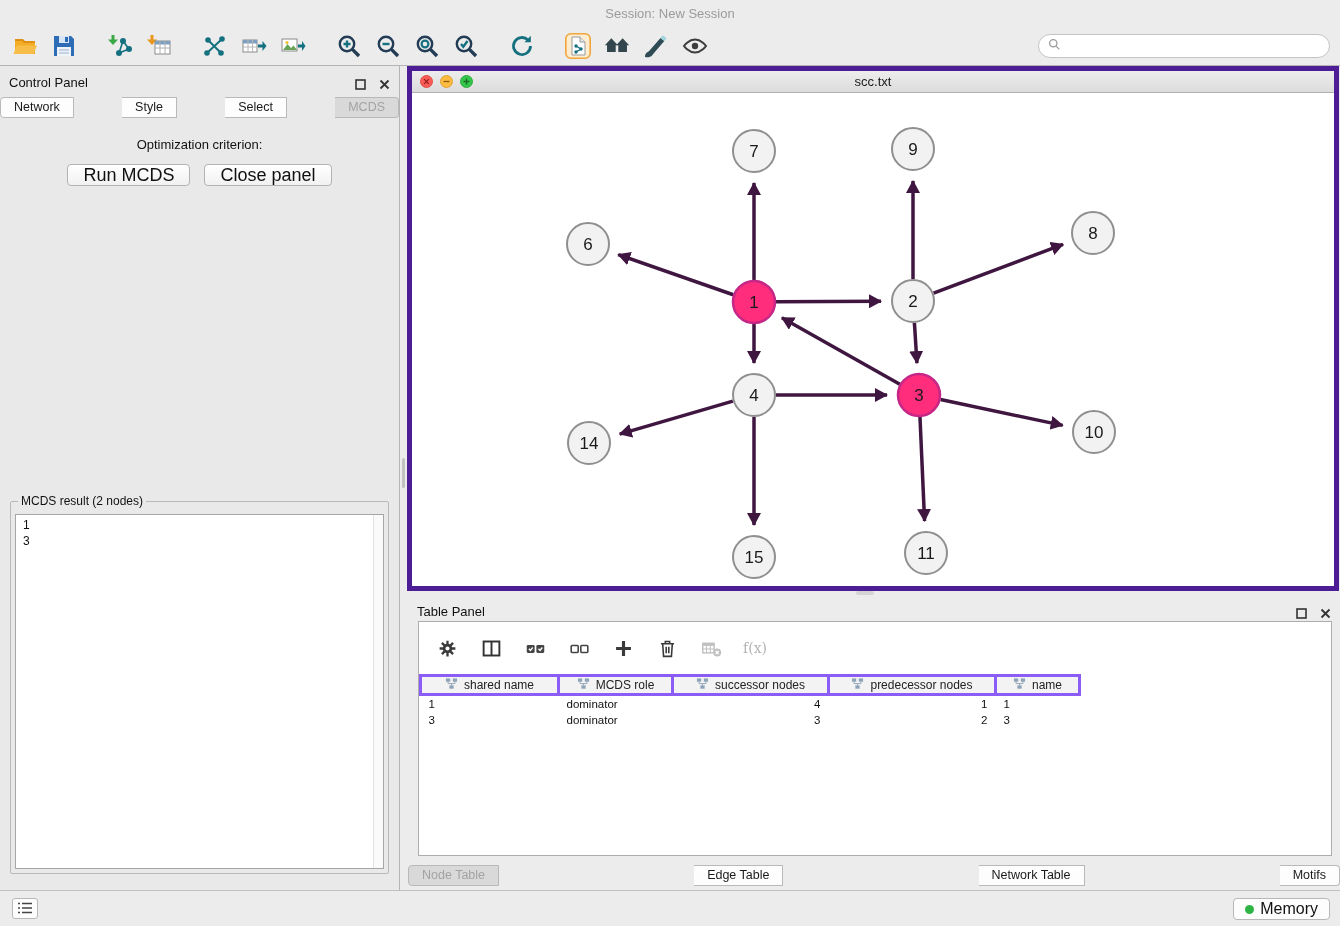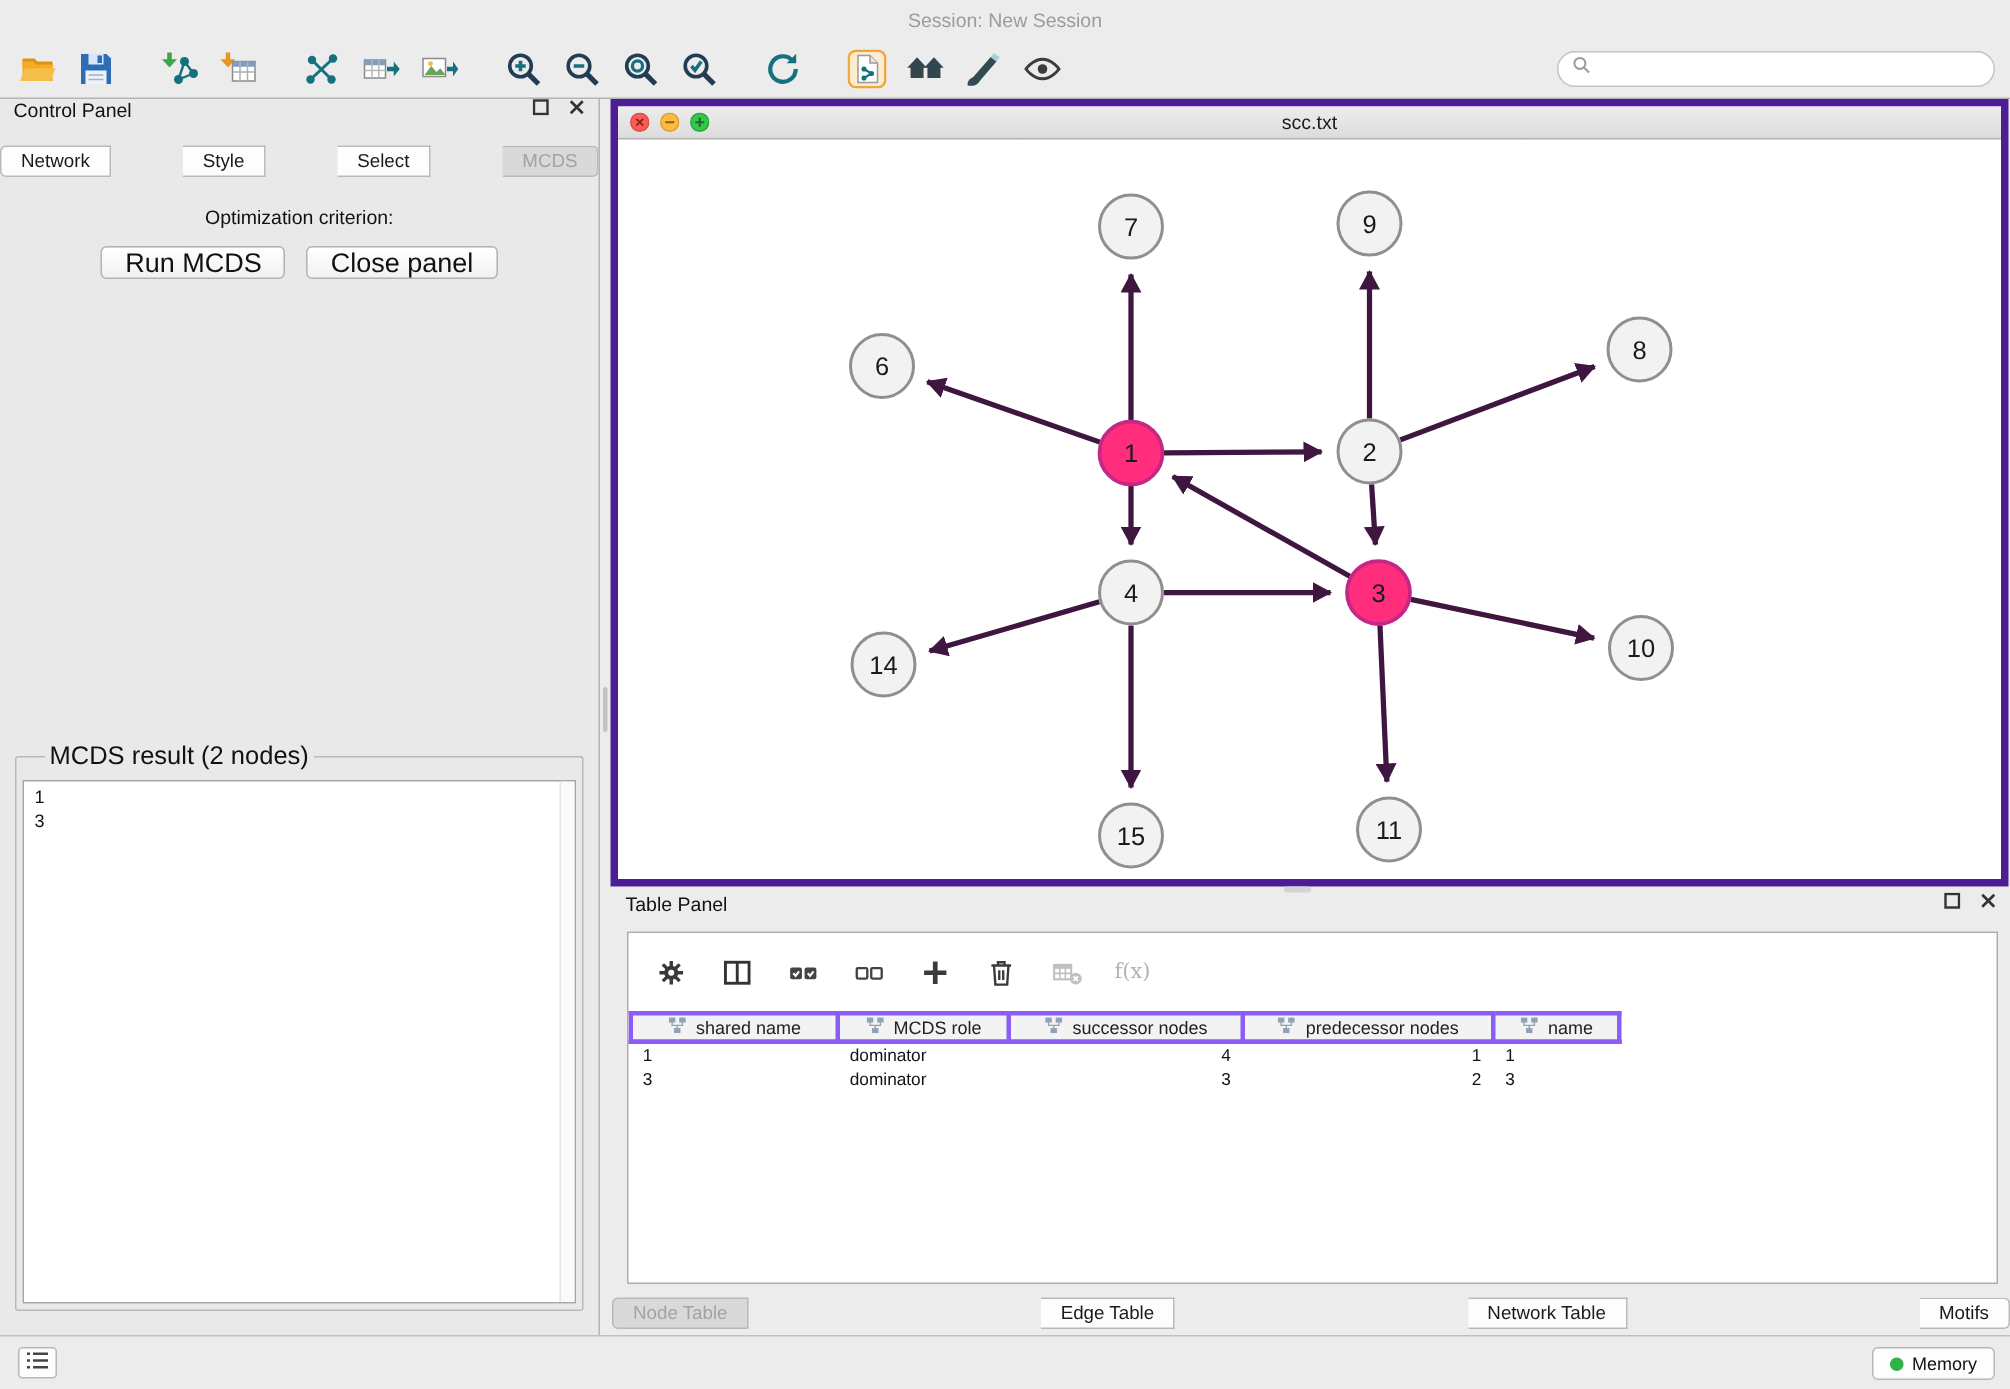--- a/index.html
+++ b/index.html
@@ -15,21 +15,21 @@
     display:flex;align-items:center;padding:0 10px;background:#ececec}
   #toolbar-groups{display:flex;align-items:center}
   .tb-group{display:flex;align-items:center;gap:9px;margin-right:26px}
   .tb-icon{width:30px;height:30px;display:flex;align-items:center;justify-content:center;cursor:default}
   .tb-icon svg{width:26px;height:26px;display:block}
   #search-box{margin-left:auto;width:292px;height:24px;background:#fff;border:1px solid #c4c4c4;
     border-radius:12px;display:flex;align-items:center;padding:0 9px;gap:5px}
   #search-box input{border:none;outline:none;flex:1;font-size:13px;background:transparent;font-family:inherit}
 
   
-  .panel-header{height:24px;display:flex;align-items:flex-start;padding:0 9px;font-size:13px;color:#111}
+  .panel-header{height:24px;display:flex;align-items:flex-end;padding:0 9px;font-size:13px;color:#111}
   .panel-controls{margin-left:auto;display:flex;gap:13px;align-items:center}
   .pc-btn{display:flex;align-items:center;cursor:default}
 
   
   .seg-row{display:flex;justify-content:space-between}
   .seg{height:21px;line-height:19px;padding:0 13px;font-size:12.5px;background:#fdfdfd;
     border:1px solid #b9b9b9;border-left:none;color:#1a1a1a;cursor:default;white-space:nowrap}
   .seg:first-child{border-left:1px solid #b9b9b9;border-radius:4px 0 0 4px}
   .seg:last-child{border-radius:0 4px 4px 0}
   .seg.selected{background:#d9d9d9;color:#a3a3a3}
@@ -41,21 +41,21 @@
   .opt-label{margin-top:19px;text-align:center;font-size:13px}
   .dropdown{width:312px;height:23px;margin:9px auto 0;background:#fff;border:1px solid #b5b5b5;
     border-radius:5px;display:flex;align-items:center;padding-left:9px;font-size:13px;cursor:default}
   .dropdown .dd-label{flex:1;overflow:hidden;white-space:nowrap}
   .stepper{width:18px;height:100%;display:flex;align-items:center;justify-content:center}
   .cp-buttons{display:flex;justify-content:center;gap:14px;margin-top:12px}
   .btn{height:22px;padding:0 15px;font-size:18px;background:linear-gradient(#ffffff,#f1f1f1);
     border:1px solid #b3b3b3;border-radius:4px;color:#111;font-family:inherit;cursor:default}
   #result-box{position:absolute;left:10px;right:10px;top:428px;bottom:16px;border:1px solid #b9b9b9;
     border-radius:2px}
-  #result-box legend{font-size:17px;margin-left:19px;padding:0 3px;color:#111}
+  #result-box legend{font-size:12px;margin-left:7px;padding:0 3px;color:#111}
   #result-area{position:absolute;left:4px;right:4px;top:6px;bottom:4px;background:#fff;
     border:1px solid #a6a6a6;font-size:12px;line-height:16px;padding:2px 7px;white-space:pre;color:#111;overflow:hidden}
   #result-scroll{position:absolute;right:0;top:0;bottom:0;width:10px;background:#fafafa;border-left:1px solid #e4e4e4}
 
   
   #v-splitter{position:absolute;left:400px;top:66px;width:8px;height:824px}
   #v-splitter .grip{position:absolute;left:2px;top:392px;width:3px;height:30px;background:#c2c2c2;border-radius:2px}
   #h-grip{position:absolute;left:856px;top:591px;width:18px;height:4px;background:#d4d4d4;border-radius:2px}
 
   
@@ -81,21 +81,21 @@
     font-size:12px;color:#222;padding:0 4px}
   #node-table th .th-wrap{display:flex;align-items:center;justify-content:center;gap:6px}
   #node-table td{height:17px;padding:0 8px;font-size:11.5px;color:#111;overflow:hidden;white-space:nowrap}
   #tp-tabs{position:absolute;left:0;right:0;bottom:4px}
 
   
   #statusbar{position:absolute;bottom:0;left:0;right:0;height:36px;border-top:1px solid #c0c0c0;background:#ececec}
   #hamburger-btn{position:absolute;left:12px;top:7px;width:26px;height:21px;background:#fdfdfd;
     border:1px solid #b8b8b8;border-radius:3px;display:flex;align-items:center;justify-content:center;cursor:default}
   #memory-btn{position:absolute;right:10px;top:7px;height:22px;background:#fdfdfd;border:1px solid #b8b8b8;
-    border-radius:4px;display:flex;align-items:center;gap:6px;padding:0 11px;font-size:12px;cursor:default}
+    border-radius:4px;display:flex;align-items:center;gap:6px;padding:0 11px;font-size:16px;cursor:default}
   .green-dot{width:9px;height:9px;border-radius:50%;background:#2fb344}
 </style>
 </head>
 <body>
 
 <div id="titlebar">
   <span>Session: New Session</span>
 </div>
 
 <div id="toolbar">

